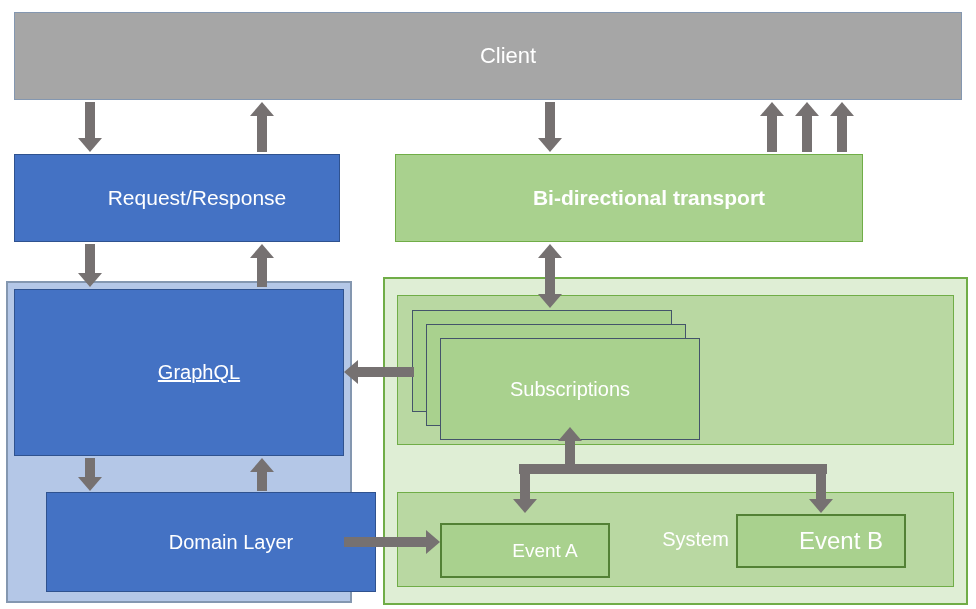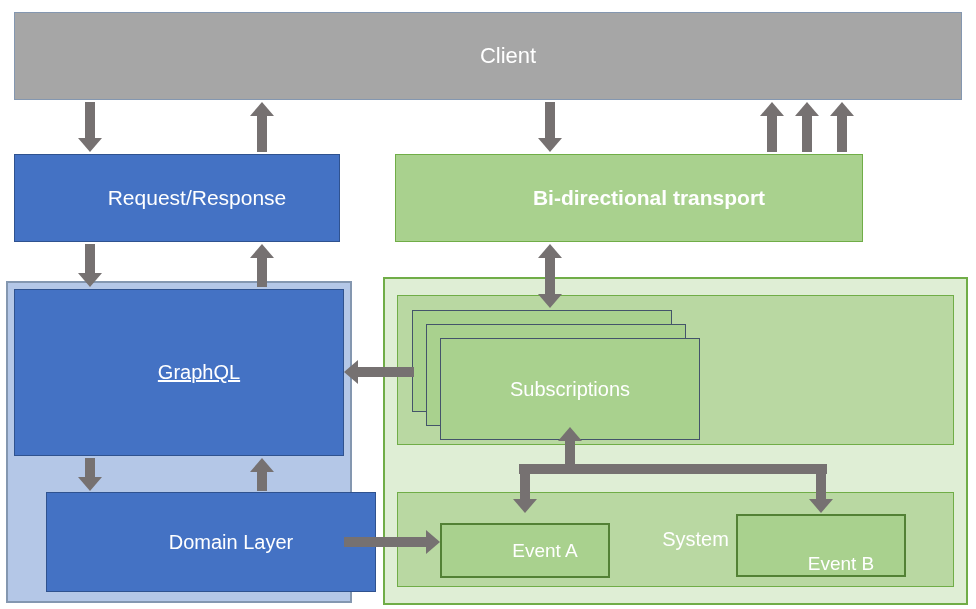--- a/index.html
+++ b/index.html
@@ -29,21 +29,21 @@
   .domain{left:14px;top:492px;width:330px;height:100px;background:var(--blue-fill);border:1px solid var(--blue-border);z-index:3;margin-left:32px;}
   .rcontainer{left:383px;top:277px;width:585px;height:328px;background:var(--container-green);border:2px solid var(--green-border);z-index:1;}
   .subspanel{left:397px;top:295px;width:557px;height:150px;background:var(--panel-fill);border:1px solid var(--green-border);z-index:2;}
   .eventspanel{left:397px;top:492px;width:557px;height:95px;background:var(--panel-fill);border:1px solid var(--green-border);z-index:2;}
   .card{position:absolute;width:260px;height:102px;background:var(--green-fill);border:1px solid var(--card-border);box-sizing:border-box;z-index:3;}
   .card3{left:412px;top:310px;}
   .card2{left:426px;top:324px;}
   .card1{left:440px;top:338px;display:flex;align-items:center;justify-content:center;color:var(--text);font-size:20px;z-index:4;}
   .subsyslabel{left:740px;top:332px;width:200px;height:80px;font-weight:700;font-size:22px;line-height:1.62;text-align:center;z-index:4;}
   .eventa{left:440px;top:514px;width:170px;height:55px;background:var(--green-fill);border:2px solid var(--event-border);font-size:19px;z-index:4;margin-top:9px;}
-  .eventb{left:736px;top:514px;width:170px;height:63px;background:var(--green-fill);border:2px solid var(--event-border);font-size:19px;z-index:4;align-items:flex-end;}
+  .eventb{left:736px;top:514px;width:170px;height:54px;background:var(--green-fill);border:2px solid var(--event-border);font-size:24px;z-index:4;}
   
   .arrow{position:absolute;z-index:5;}
   .arrow i{display:block;position:absolute;}
   .arrow .shaft{background:var(--arrow);}
   .av{width:24px;}
   .av .shaft{left:7px;width:10px;top:0;bottom:0;}
   .av.down .shaft{bottom:12px;}
   .av.up .shaft{top:12px;}
   .av.both .shaft{top:12px;bottom:12px;}
   .head{width:0;height:0;}

